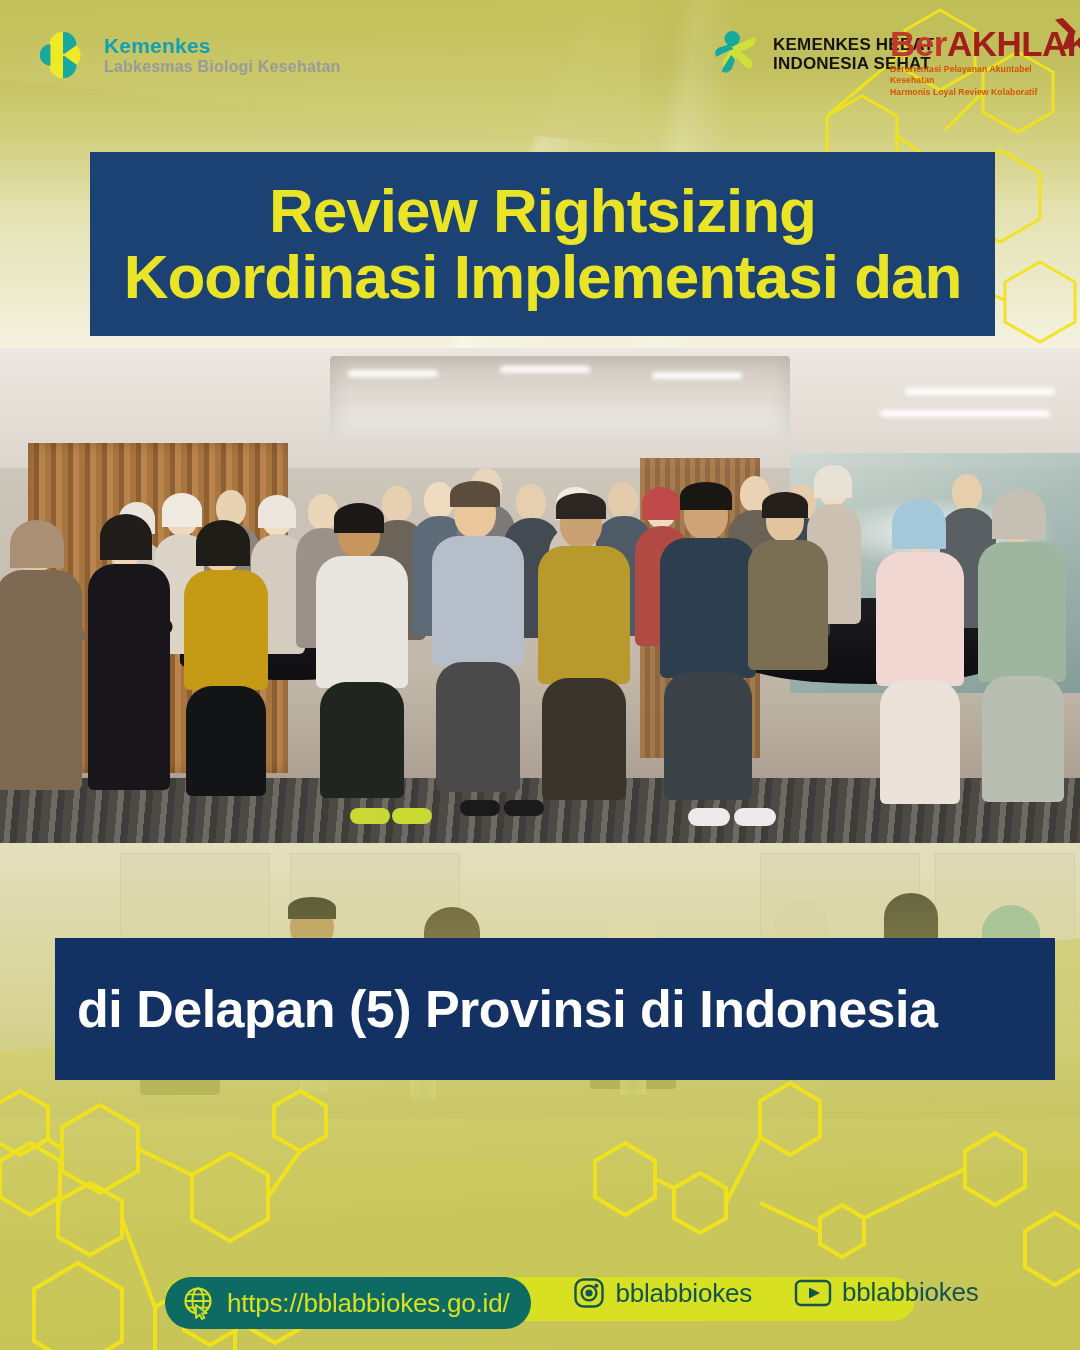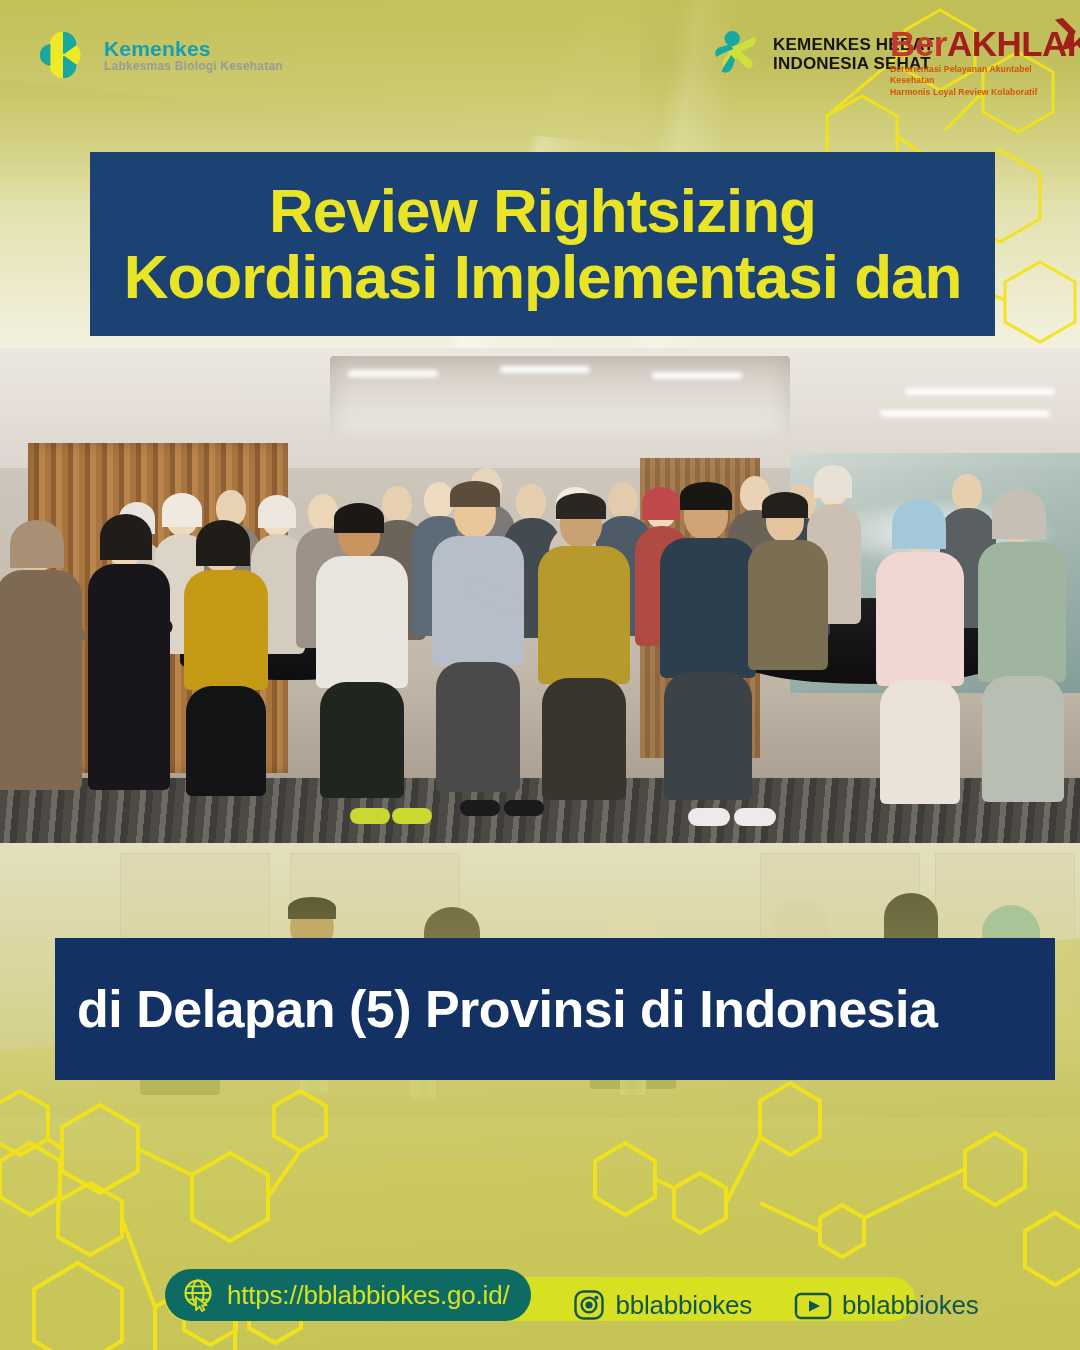--- a/index.html
+++ b/index.html
@@ -95,21 +95,21 @@
   .title-line{
     color:#e9e526;font-weight:700;font-size:62px;line-height:1.06;
     letter-spacing:-1px;text-align:center;white-space:nowrap;
   }
 
   
   .logo-kemenkes{position:absolute;left:34px;top:26px;display:flex;align-items:center;gap:12px;z-index:30;}
   .kemenkes-mark{width:58px;height:58px;flex:0 0 auto;}
   .kemenkes-txt{display:flex;flex-direction:column;line-height:1.12;}
   .kemenkes-t1{color:#12a0b4;font-weight:700;font-size:21px;letter-spacing:.2px;}
-  .kemenkes-t2{color:#9a9a9a;font-weight:700;font-size:12px;letter-spacing:.2px;}
+  .kemenkes-t2{color:#9a9a9a;font-weight:700;font-size:16px;letter-spacing:.2px;}
 
   .logo-hebat{position:absolute;left:712px;top:28px;display:flex;align-items:center;gap:9px;z-index:30;}
   .hebat-mark{width:52px;height:52px;flex:0 0 auto;}
   .hebat-txt{display:flex;flex-direction:column;line-height:1.12;color:#151515;font-weight:700;font-size:17px;letter-spacing:.2px;}
 
   .logo-berakhlak{position:absolute;left:890px;top:26px;z-index:30;width:175px;}
   .ber-word{font-weight:800;font-size:35px;line-height:1;letter-spacing:-.5px;position:relative;}
   .ber-a{color:#c0392b;}
   .ber-b{color:#a11f1a;}
   .ber-caret{position:absolute;right:-14px;top:-10px;color:#a11f1a;font-size:30px;font-weight:800;transform:rotate(-12deg);}
@@ -160,21 +160,21 @@
   }
   .navy-text{
     color:#ffffff;font-weight:700;font-size:52px;letter-spacing:-.5px;
     margin-left:22px;white-space:nowrap;
   }
 
   
   .footer-bar{
     position:absolute;left:165px;top:1277px;width:750px;height:44px;
     background:#d7e021;border-radius:26px;z-index:40;
-    display:flex;align-items:flex-end;
+    display:flex;align-items:flex-start;
   }
   .web-pill{
     height:52px;background:#0e6b63;border-radius:26px;
     display:flex;align-items:center;gap:10px;padding:0 22px 0 16px;
     margin-left:0;
   }
   .web-url{color:#d7e021;font-size:26px;font-weight:400;letter-spacing:-.2px;}
   .social{display:flex;align-items:center;gap:10px;margin-left:42px;}
   .social-name{color:#12554f;font-size:26px;font-weight:400;letter-spacing:-.2px;}
   .ic{flex:0 0 auto;display:block;}

